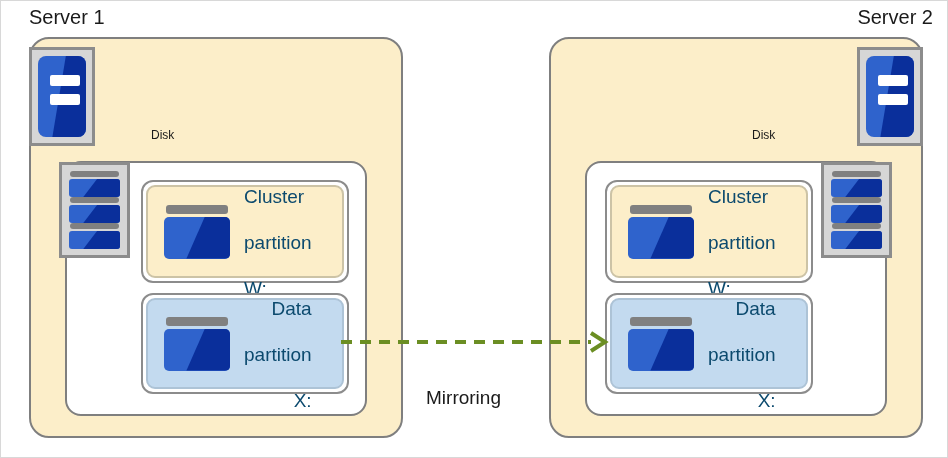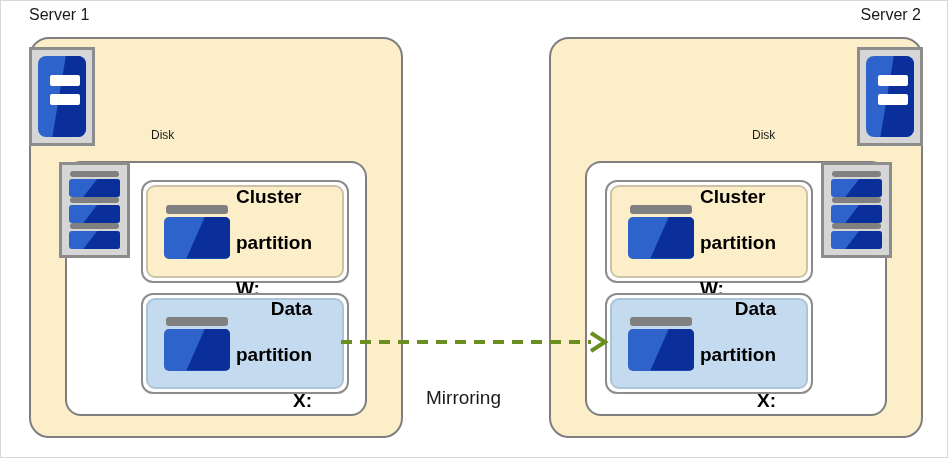--- a/index.html
+++ b/index.html
@@ -16,27 +16,27 @@
     height: 458px;
     background: #ffffff;
     border: 1px solid #d8d8d8;
     box-sizing: border-box;
     overflow: hidden;
   }
 
   
   .label {
     position: absolute;
-    font-size: 16px;
+    font-size: 20px;
     color: #1a1a1a;
     line-height: 1.05;
     white-space: pre;
   }
   .label-server1 { left: 28px;  top: 6px; }
-  .label-server2 { right: 26px; top: 6px; }
+  .label-server2 { right: 14px; top: 6px; }
   .label-disk    { font-size: 12px; }
   .label-mirror  { font-size: 19px; margin-top: 32px; }
 
   
   .server-box {
     position: absolute;
     background: #fceec9;
     border: 2px solid #7f7f7f;
     border-radius: 20px;
     box-sizing: border-box;
@@ -68,28 +68,27 @@
     box-sizing: border-box;
     position: relative;
     display: flex;
     align-items: center;
   }
   .partition.cluster .partition-inner { background: #fceec9; border-color: #ccc3a6; }
   .partition.data    .partition-inner { background: #c3daef; border-color: #adc3d6; text-align: right; }
 
   .partition-text {
     position: absolute;
-    left: 88px;
+    left: 96px;
     top: 50%;
     transform: translateY(-50%);
     font-size: 19px;
-    color: #000000;
+    color: #0c4a6e;
     line-height: 1.22;
     white-space: pre-line;
-    font-weight: bold;
   }
 
   
   .drive-glyph {
     position: absolute;
     left: 16px;
     top: 50%;
     transform: translateY(-50%);
     width: 66px;
     height: 54px;

